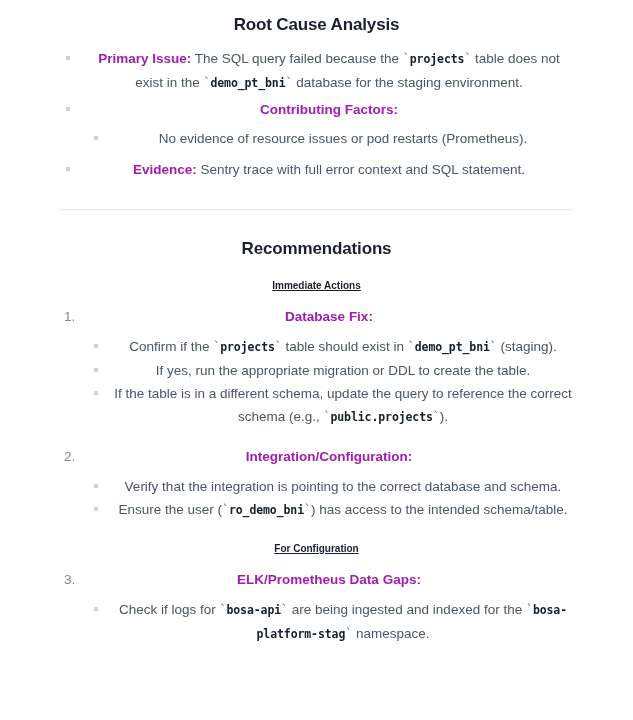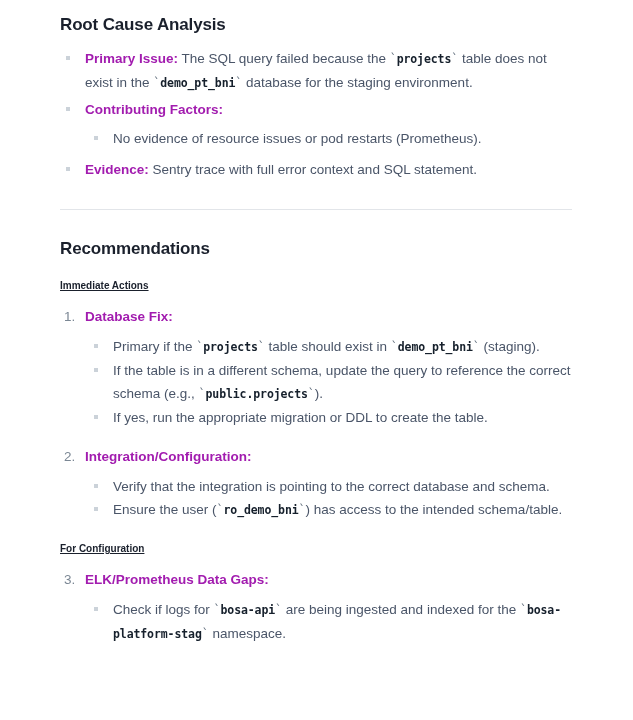--- a/index.html
+++ b/index.html
@@ -12,20 +12,21 @@
     height: 720px;
     overflow: hidden;
     font-family: "Liberation Sans", sans-serif;
     color: #4a5568;
     -webkit-font-smoothing: antialiased;
   }
   .page {
     padding: 0 60px 0 60px;
     box-sizing: border-box;
     width: 633px;
+    text-align: center;
   }
   
   .h-section {
     font-size: 17px;
     font-weight: bold;
     color: #1a202c;
     letter-spacing: -0.15px;
     margin: 0;
     padding-top: 14px;
     line-height: 1.35;
@@ -178,29 +179,29 @@
   <h3 class="h-sub">Immediate Actions</h3>
 
   <ol class="numlist">
 
     <li class="numitem">
       <span class="num">1.</span>
       <span class="strong">Database Fix:</span>
       <ul class="lvl2">
         <li>
           <span class="marker"></span>
-          <span><span>Primary if the </span><span class="tick">`</span><span class="code">projects</span><span class="tick">`</span><span> table should exist in </span><span class="tick">`</span><span class="code">demo_pt_bni</span><span class="tick">`</span><span> (staging).</span></span>
+          <span><span>Confirm if the </span><span class="tick">`</span><span class="code">projects</span><span class="tick">`</span><span> table should exist in </span><span class="tick">`</span><span class="code">demo_pt_bni</span><span class="tick">`</span><span> (staging).</span></span>
+        </li>
+        <li>
+          <span class="marker"></span>
+          <span>If yes, run the appropriate migration or DDL to create the table.</span>
         </li>
         <li>
           <span class="marker"></span>
           <span><span>If the table is in a different schema, update the query to reference the correct schema (e.g., </span><span class="tick">`</span><span class="code">public.projects</span><span class="tick">`</span><span>).</span></span>
-        </li>
-        <li>
-          <span class="marker"></span>
-          <span>If yes, run the appropriate migration or DDL to create the table.</span>
         </li>
       </ul>
     </li>
 
     <li class="numitem">
       <span class="num">2.</span>
       <span class="strong">Integration/Configuration:</span>
       <ul class="lvl2">
         <li>
           <span class="marker"></span>

